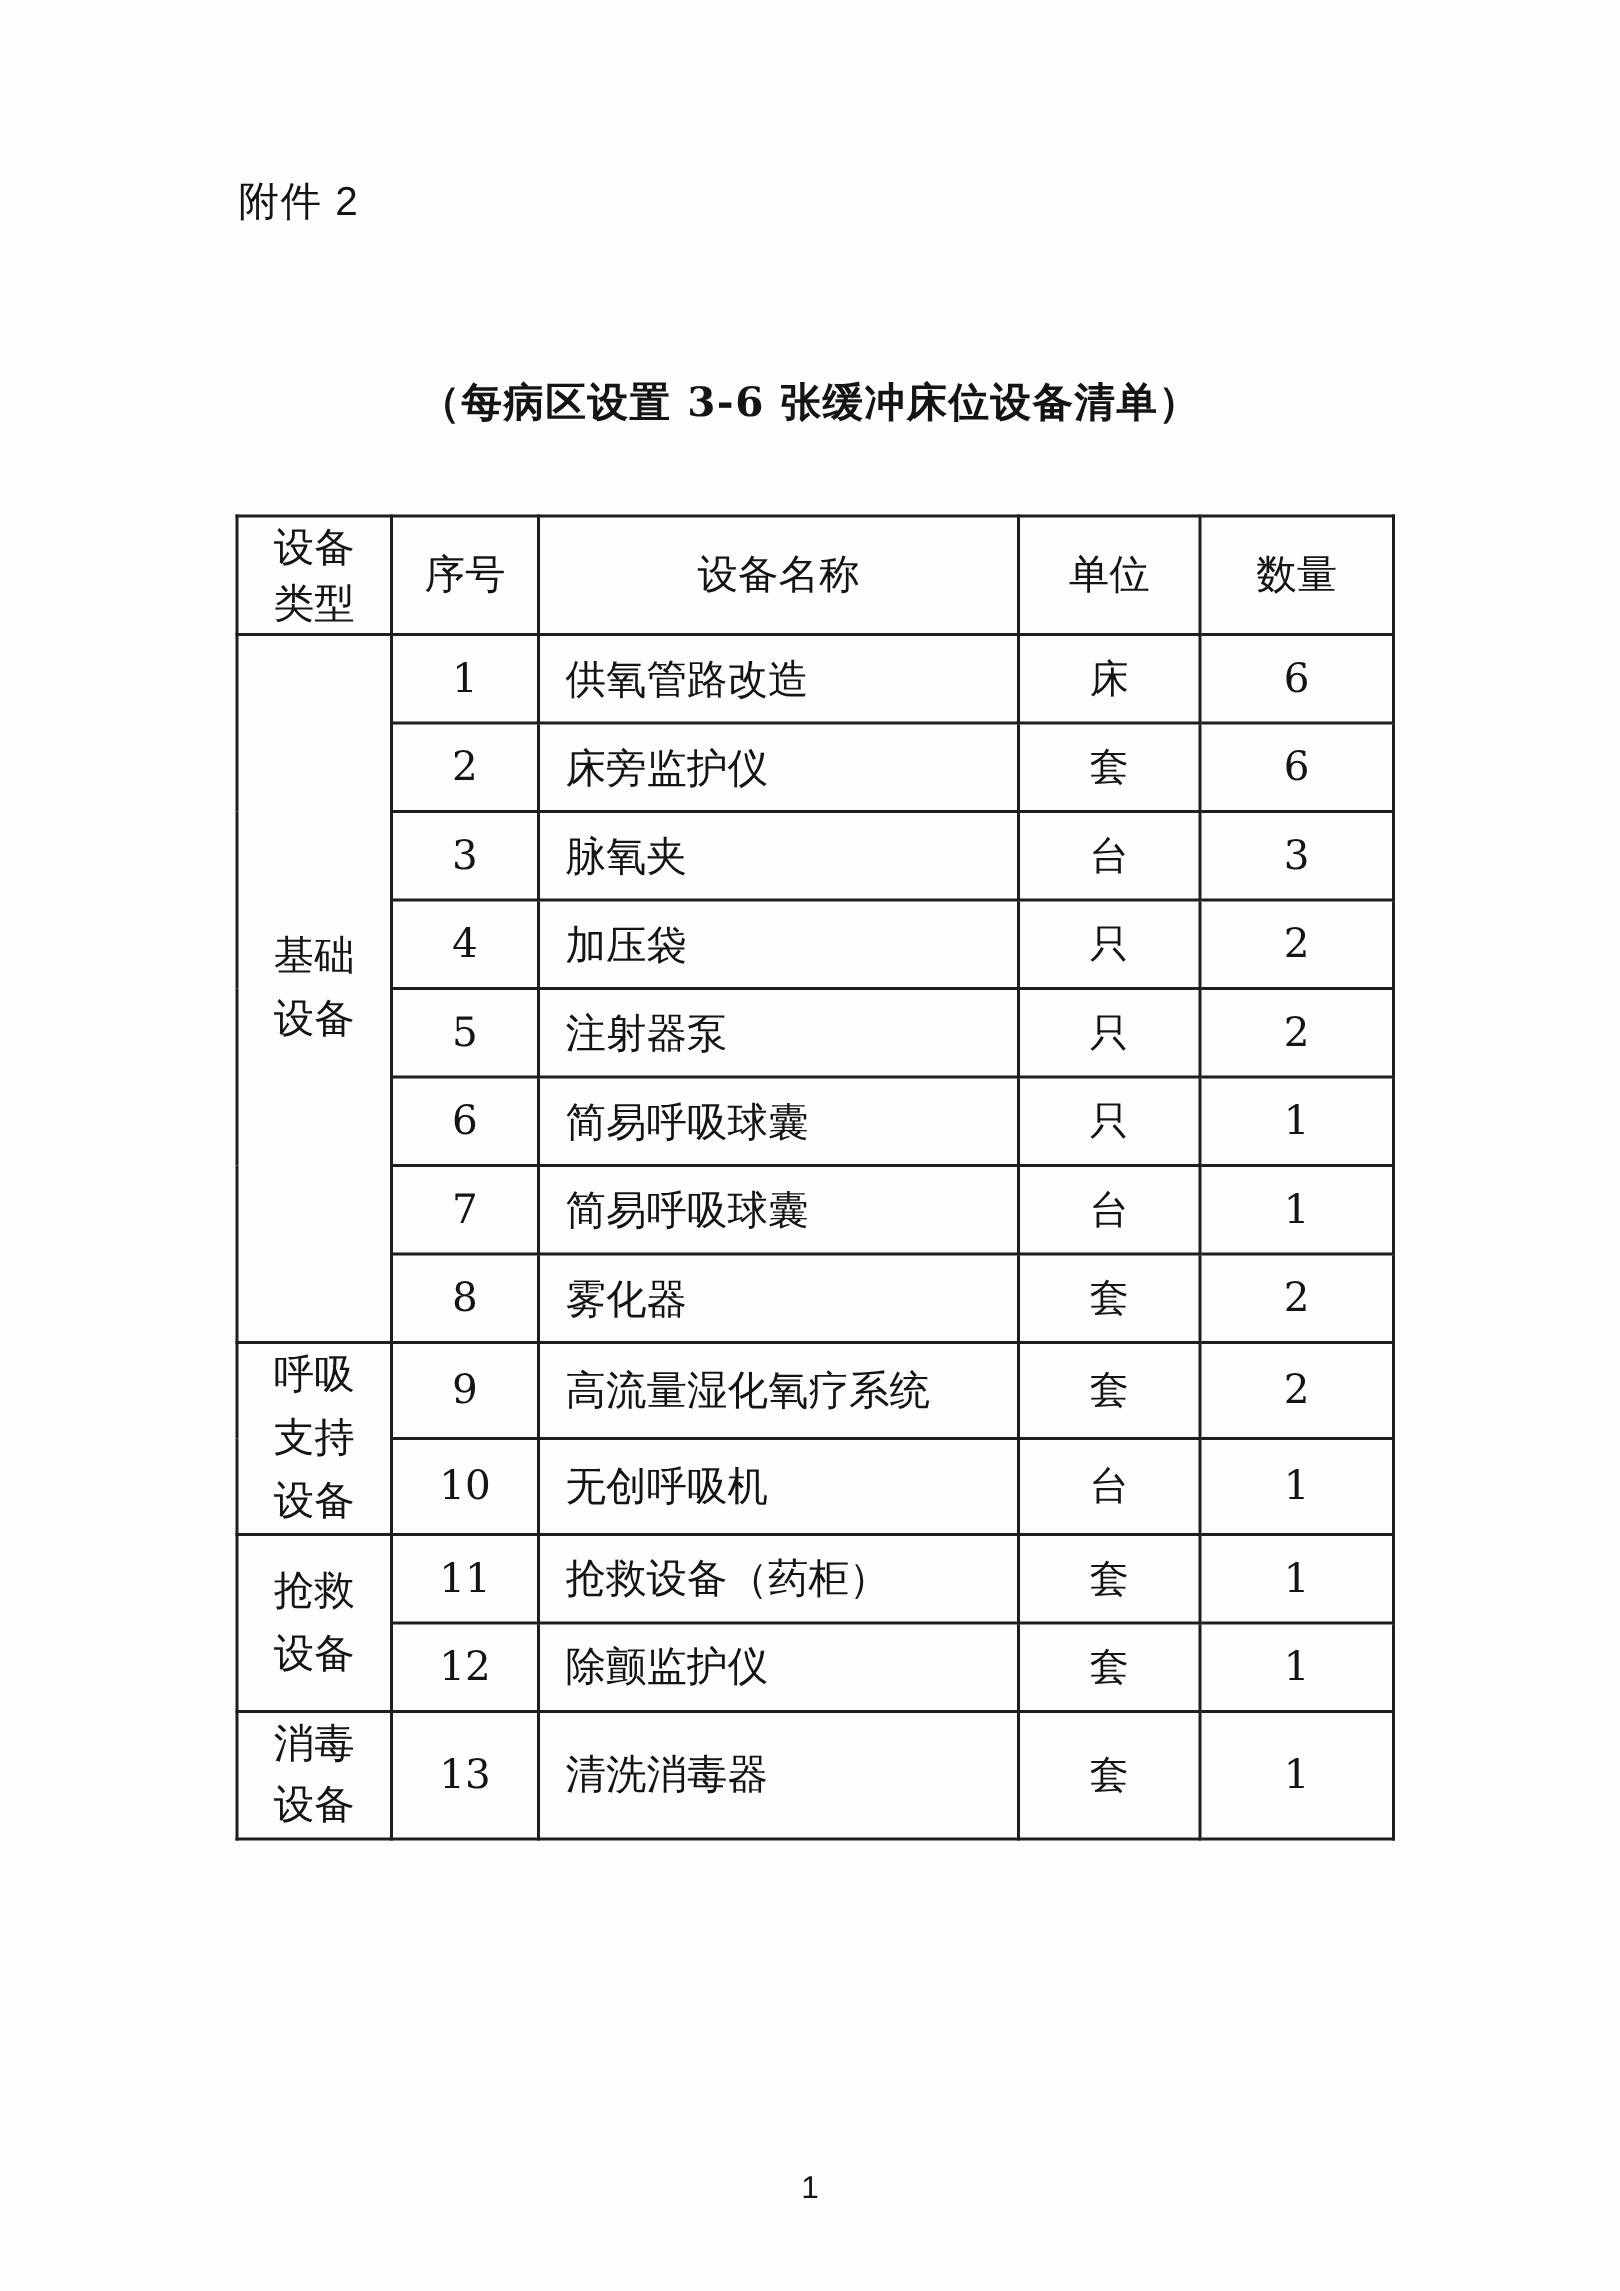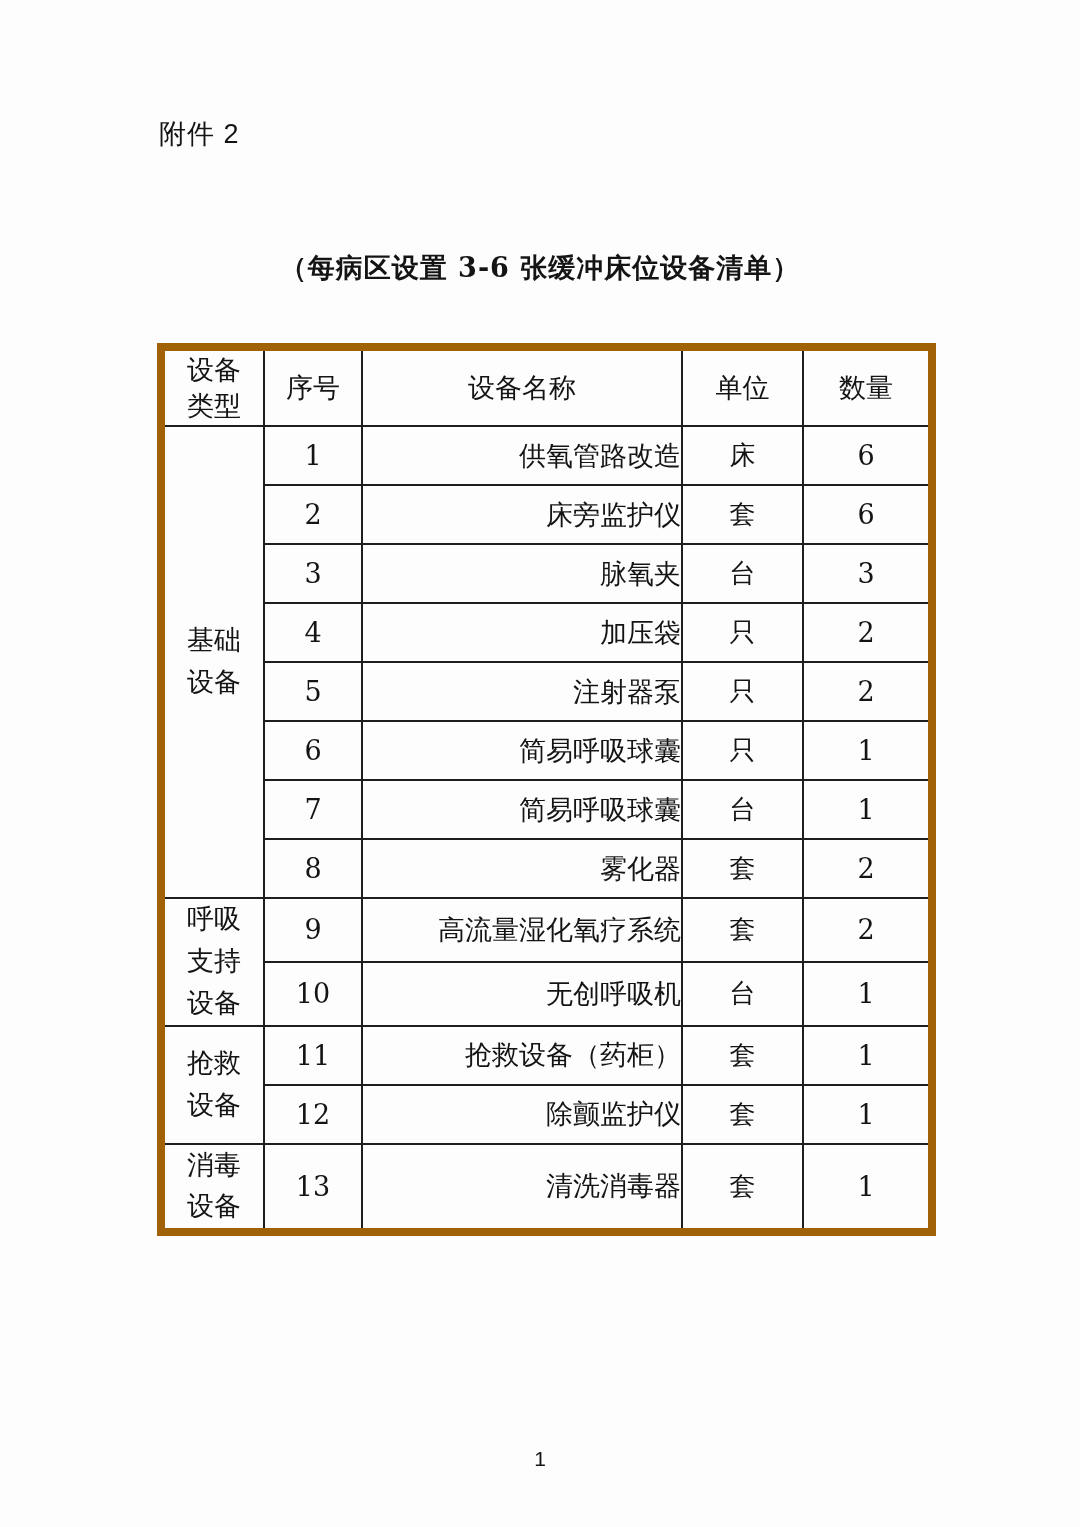--- a/index.html
+++ b/index.html
@@ -27,21 +27,21 @@
   .subtitle {
     position:absolute; left:0; top:250px; width:100%;
     text-align:center; font-size:27px; font-weight:bold;
     letter-spacing:1px;
     font-family:"DejaVu Serif","Liberation Serif",serif;
   }
 
   table.equip {
     position:absolute; left:157px; top:343px;
     width:771px; border-collapse:collapse; table-layout:fixed;
-    border:8px solid #a16207;
+    border:1px solid #a16207;
   }
   table.equip th, table.equip td {
     border:2px solid #1e1e1e;
     vertical-align:middle;
     overflow:hidden;
   }
   table.equip thead th {
     height:79px;
     font-size:27px; font-weight:normal;
     font-family:"Liberation Sans","DejaVu Sans",sans-serif;
@@ -53,21 +53,21 @@
   td.cat {
     font-size:27px; text-align:center; line-height:1.55;
     font-family:Liberation Sans, sans-serif;
     padding:0 14px;
   }
   td.num {
     font-size:27px; text-align:center;
     font-family:"DejaVu Serif","Liberation Serif",serif;
   }
   td.name {
-    font-size:27px; text-align:right; padding-left:17px;
+    font-size:27px; text-align:left; padding-left:17px;
     font-family:"DejaVu Serif","Liberation Serif",serif;
     white-space:nowrap;
   }
   td.unit {
     font-size:26px; text-align:center;
     font-family:"DejaVu Serif","Liberation Serif",serif;
   }
 
   .page-number {
     position:absolute; left:0; top:1447px; width:100%;

